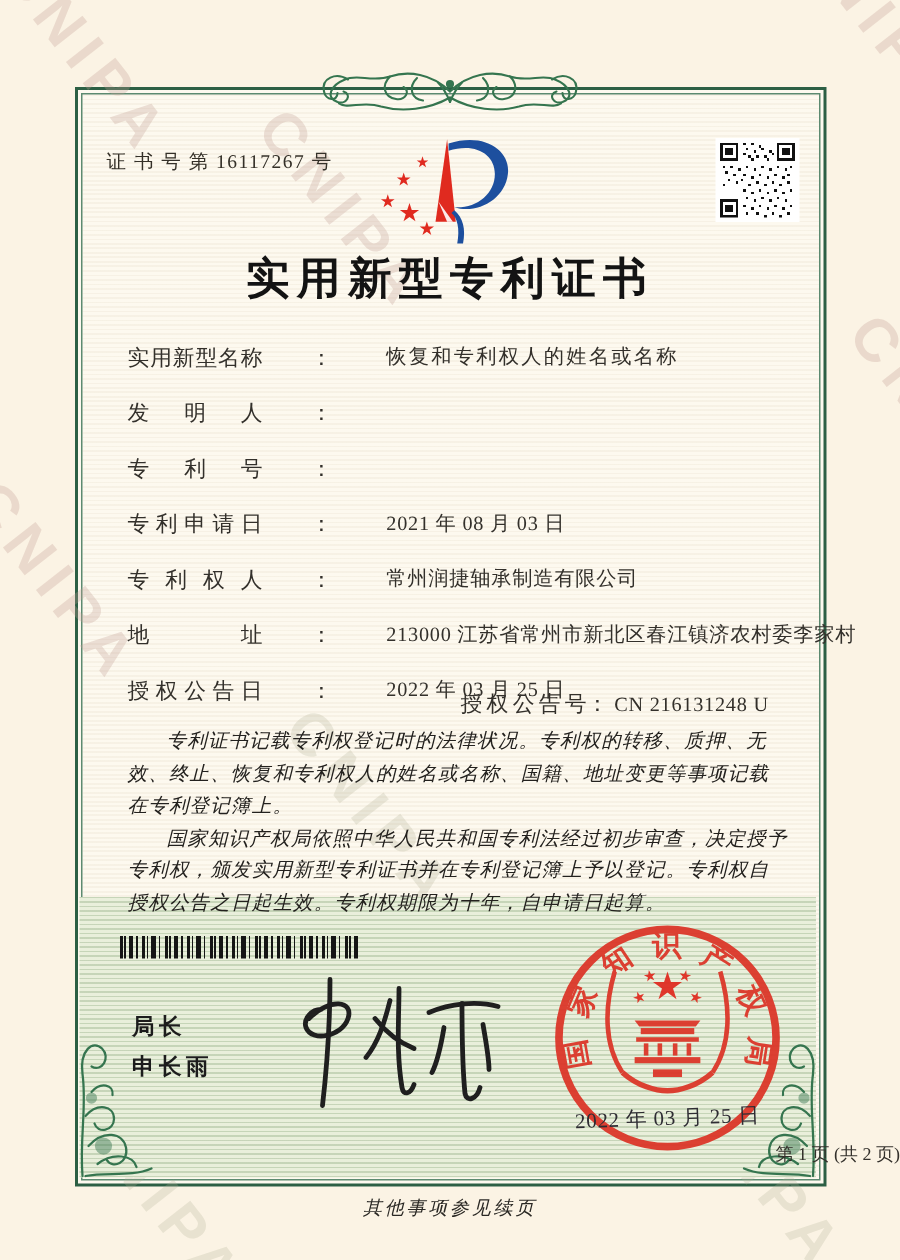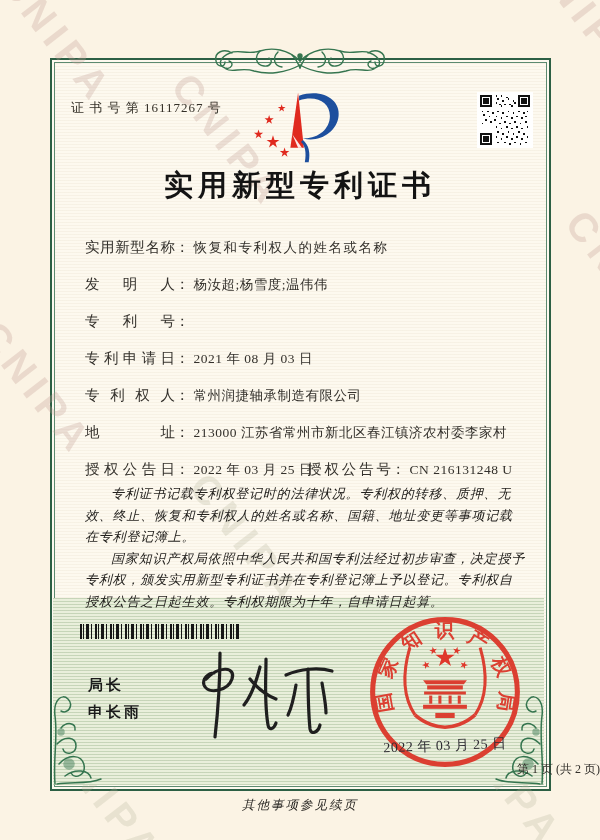--- a/index.html
+++ b/index.html
@@ -28,21 +28,21 @@
   .corner-orn.br{left:488px;top:636px;transform:scaleX(-1);}
   
   .cert-no{position:absolute;left:71px;top:99px;font-size:13px;letter-spacing:1px;
            color:#343028;z-index:2;}
   .qr{position:absolute;left:477px;top:92px;width:50px;height:50px;background:#fff;
       padding:3px;z-index:2;}
   .logo{position:absolute;left:240px;top:88px;width:120px;height:82px;z-index:2;}
   .title{position:absolute;left:0;top:166px;width:100%;text-align:center;font-size:29px;
          font-weight:bold;letter-spacing:5px;color:#131313;z-index:2;}
   .fields{position:absolute;left:85px;top:229px;width:445px;z-index:2;}
-  .frow{height:37px;display:flex;align-items:center;position:relative;}
+  .frow{height:37px;display:flex;position:relative;gap:32px;}
   .flabel{display:inline-block;width:90px;text-align:justify;text-align-last:justify;
           font-size:14.5px;color:#33302b;flex:none;}
   .colon{font-size:14.5px;color:#33302b;flex:none;}
   .fvalue{font-size:13.5px;letter-spacing:0.5px;color:#33302b;margin-left:4px;white-space:nowrap;}
   .fvalue.wide{letter-spacing:1.5px;}
   .fpair2{position:absolute;left:222px;top:0;height:37px;display:flex;align-items:center;}
   .fpair2 .flabel{width:84px;}
   .legal{position:absolute;left:85px;top:483px;width:440px;font-size:13px;line-height:21.5px;
          font-style:italic;letter-spacing:0.8px;color:#23211e;z-index:2;}
   .legal p{margin:0;text-indent:2em;}
@@ -157,21 +157,20 @@
 
   <div class="fields">
     <div class="frow">
       <span class="flabel">实用新型名称</span>
         <span class="colon">：</span>
       <span class="fvalue wide">恢复和专利权人的姓名或名称</span>
     </div>
     <div class="frow">
       <span class="flabel">发明人</span>
         <span class="colon">：</span>
-      <span class="fvalue">杨汝超;杨雪度;温伟伟</span>
     </div>
     <div class="frow">
       <span class="flabel">专利号</span>
         <span class="colon">：</span>
     </div>
     <div class="frow">
       <span class="flabel">专利申请日</span>
         <span class="colon">：</span>
       <span class="fvalue">2021 年 08 月 03 日</span>
     </div>

